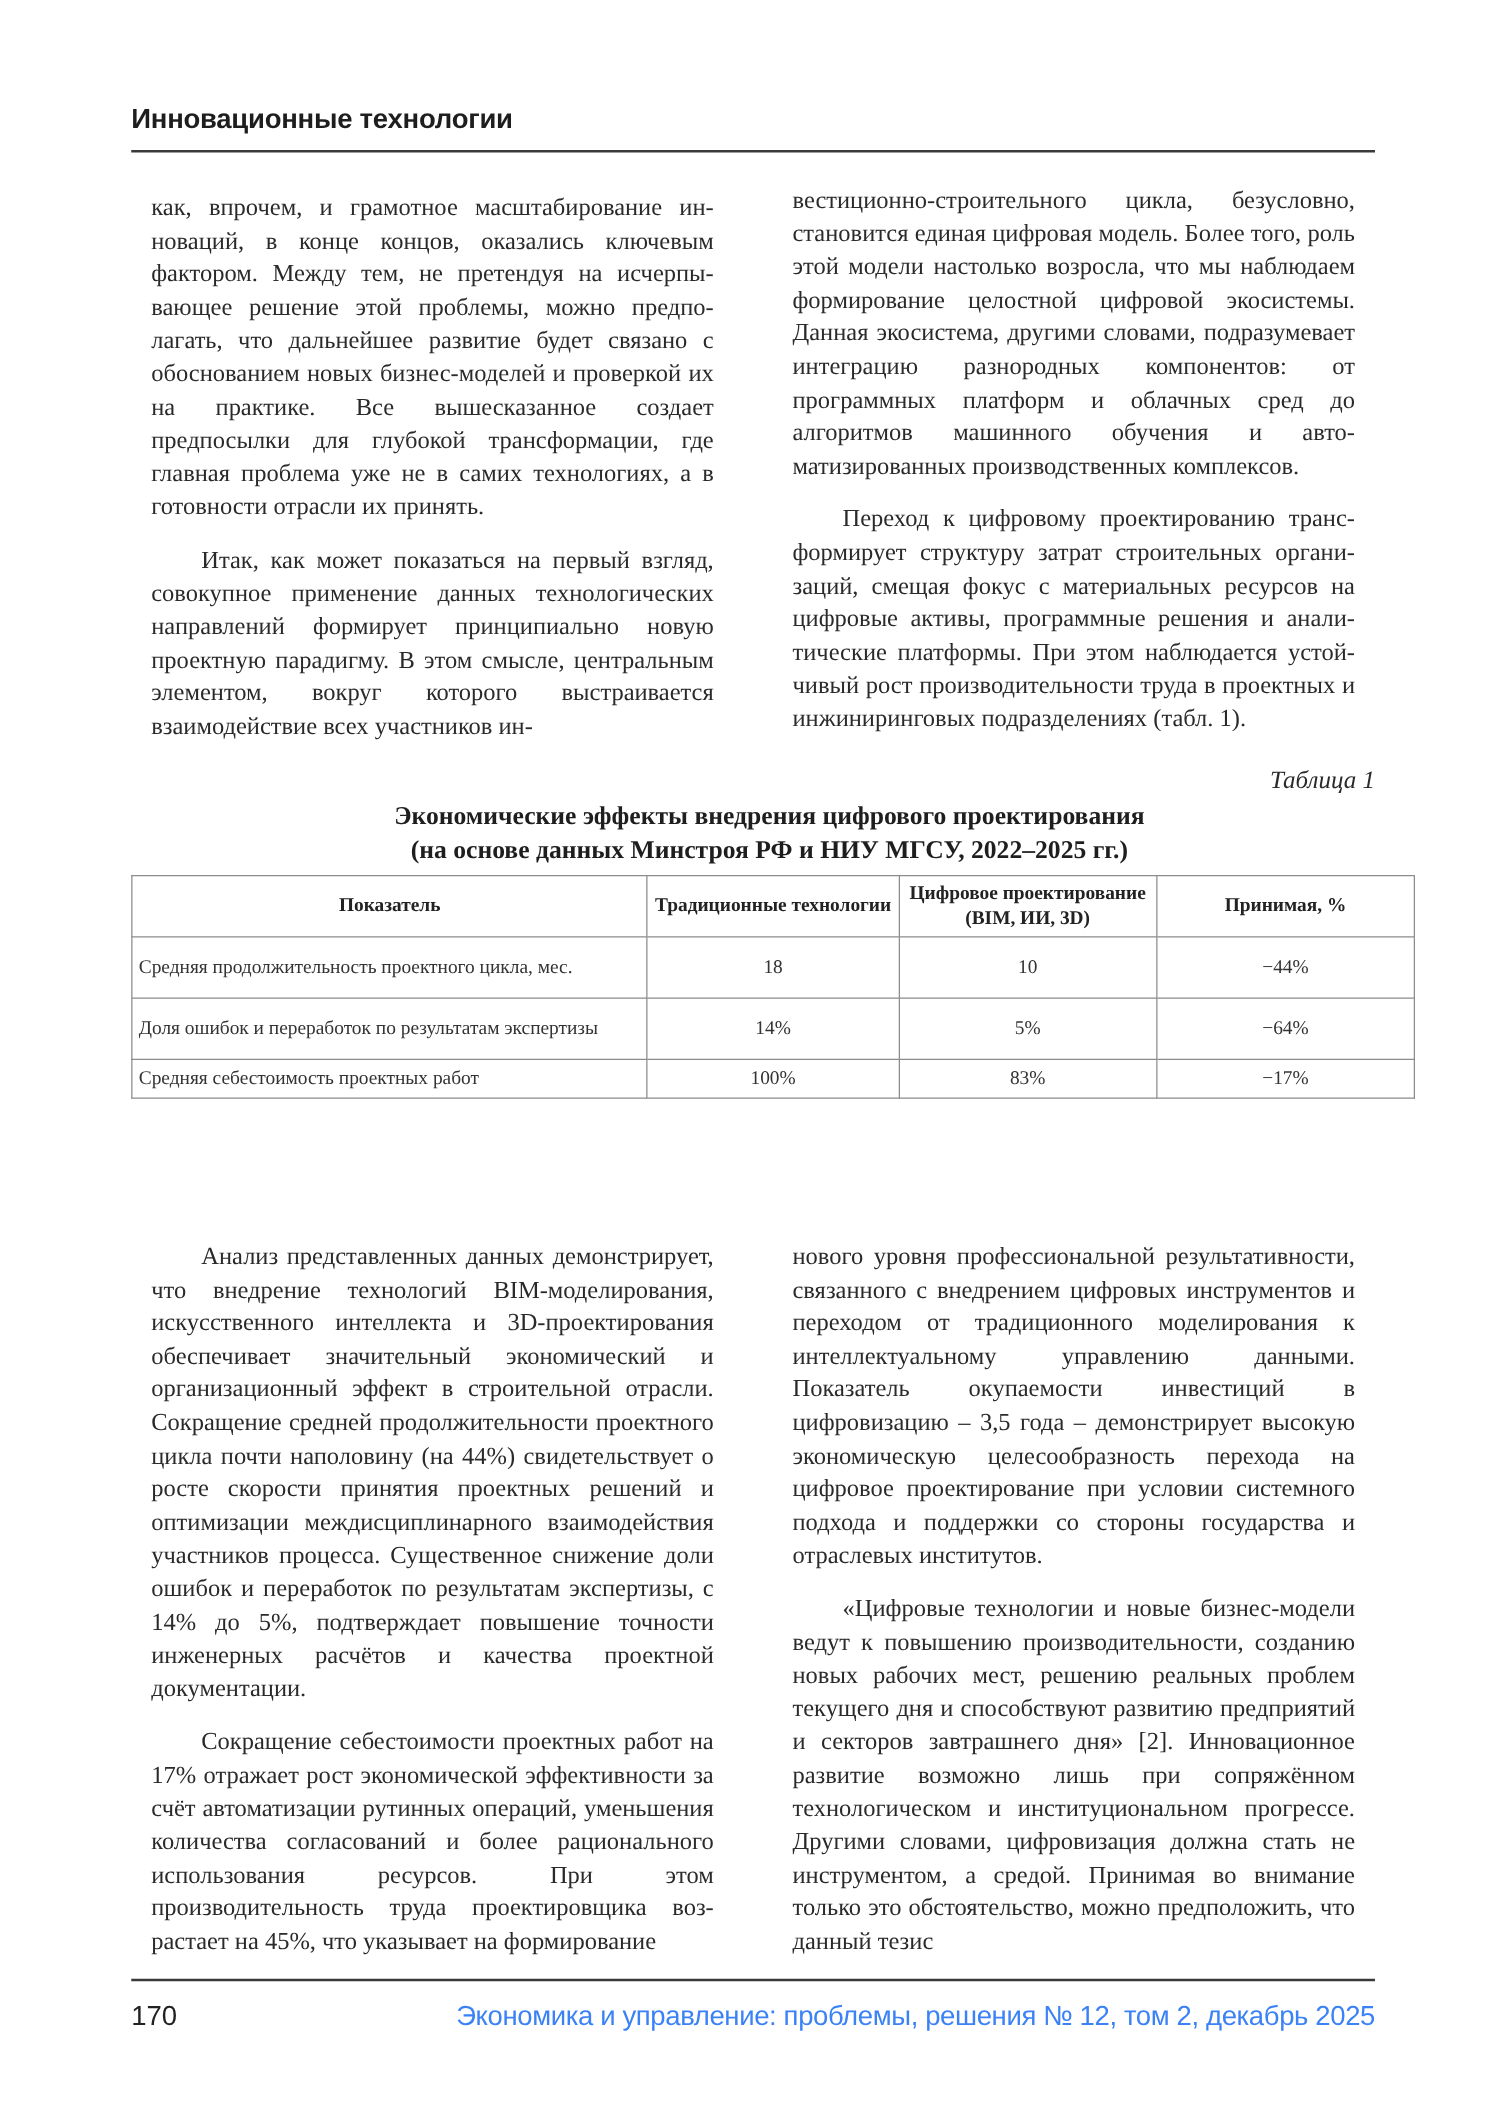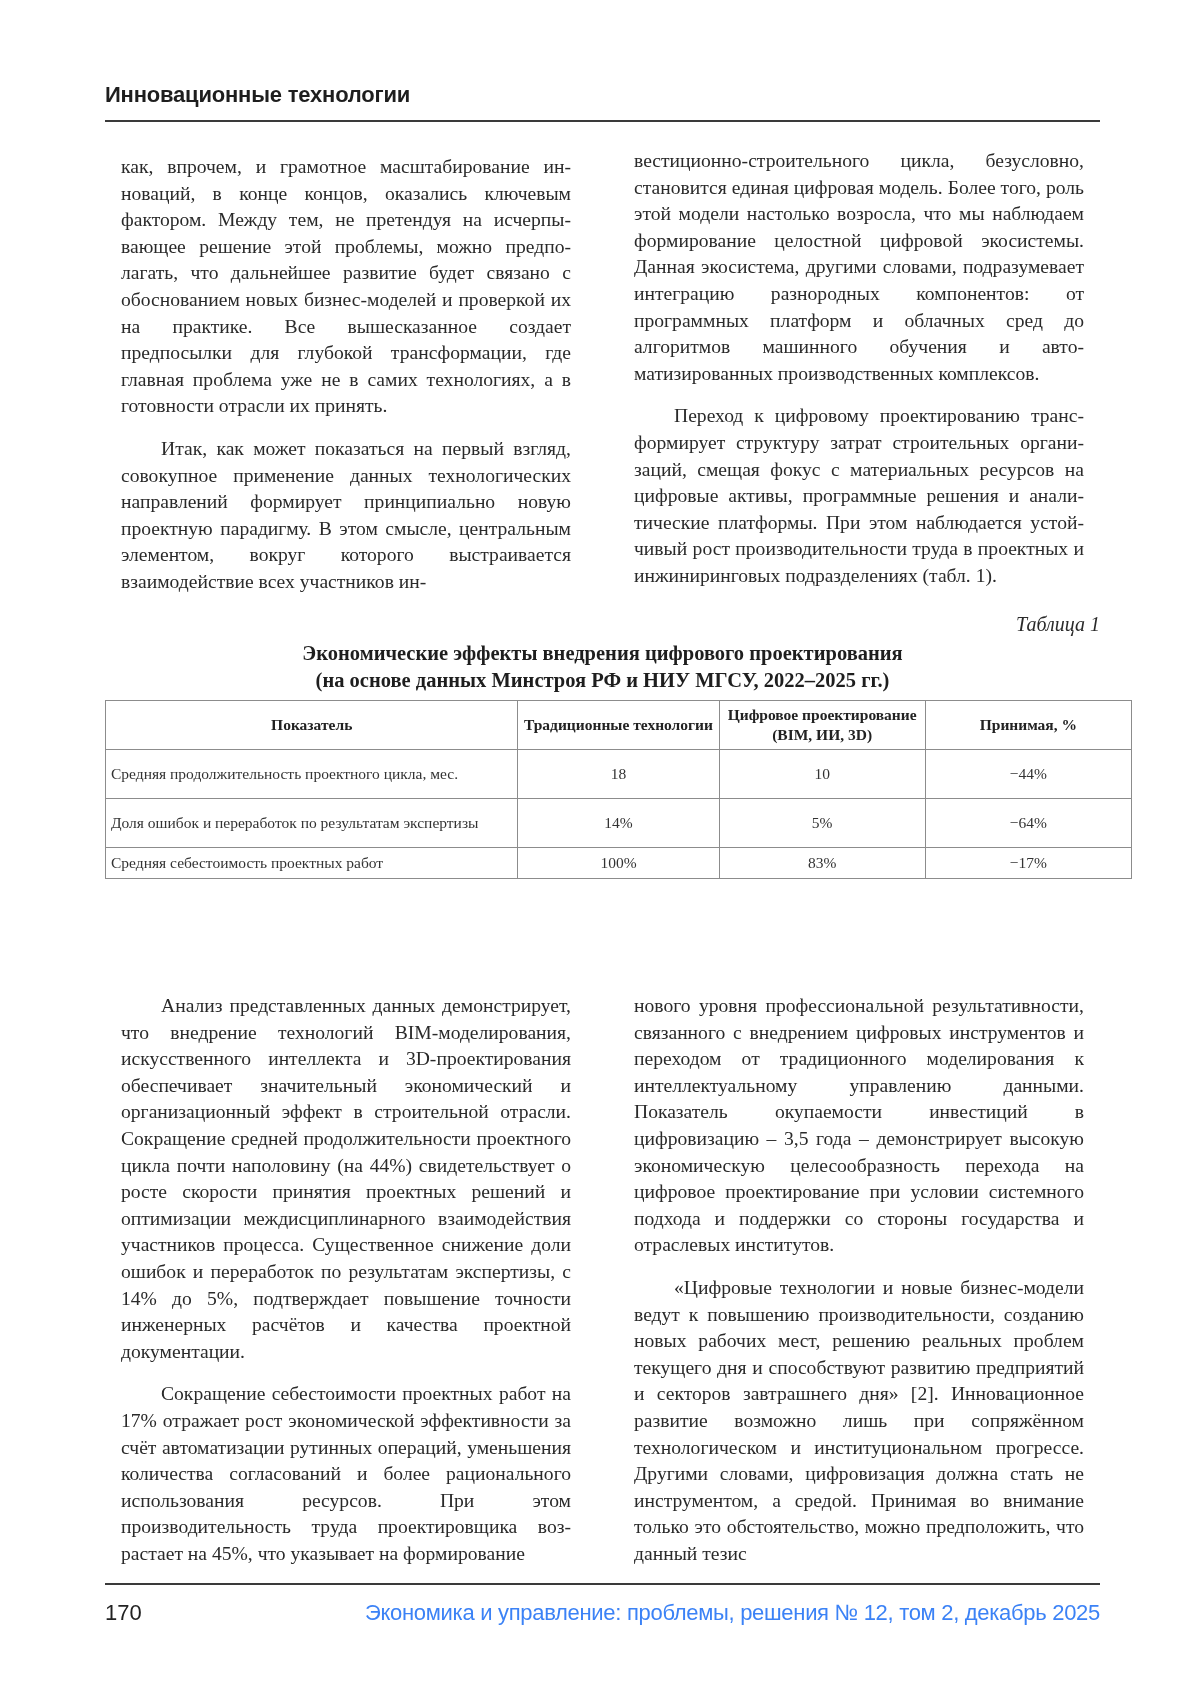--- a/index.html
+++ b/index.html
@@ -27,21 +27,21 @@
   .col-left-top { left: 105px; top: 138px; }
   .col-right-top { left: 618px; top: 132px; }
   .col-left-bottom { left: 105px; top: 977px; }
   .col-right-bottom { left: 618px; top: 977px; }
 
   .table-label {
     position: absolute; right: 100px; top: 613px;
     font-style: italic; font-size: 20px; color: #2a2a2a; margin-left: 32px;
   }
   .table-title {
-    position: absolute; left: 105px; width: 995px; top: 640px;
+    position: absolute; left: 118px; width: 995px; top: 640px;
     text-align: center; font-weight: bold; font-size: 20.5px; line-height: 27px;
     color: #1e1e1e;
   }
   table.data-table {
     position: absolute; left: 105px; top: 700px; width: 1027px;
     border-collapse: collapse; font-size: 15.5px; line-height: 20px;
     color: #333;
   }
   table.data-table th, table.data-table td {
     border: 1px solid #8c8c8c; padding: 2px 5px;

